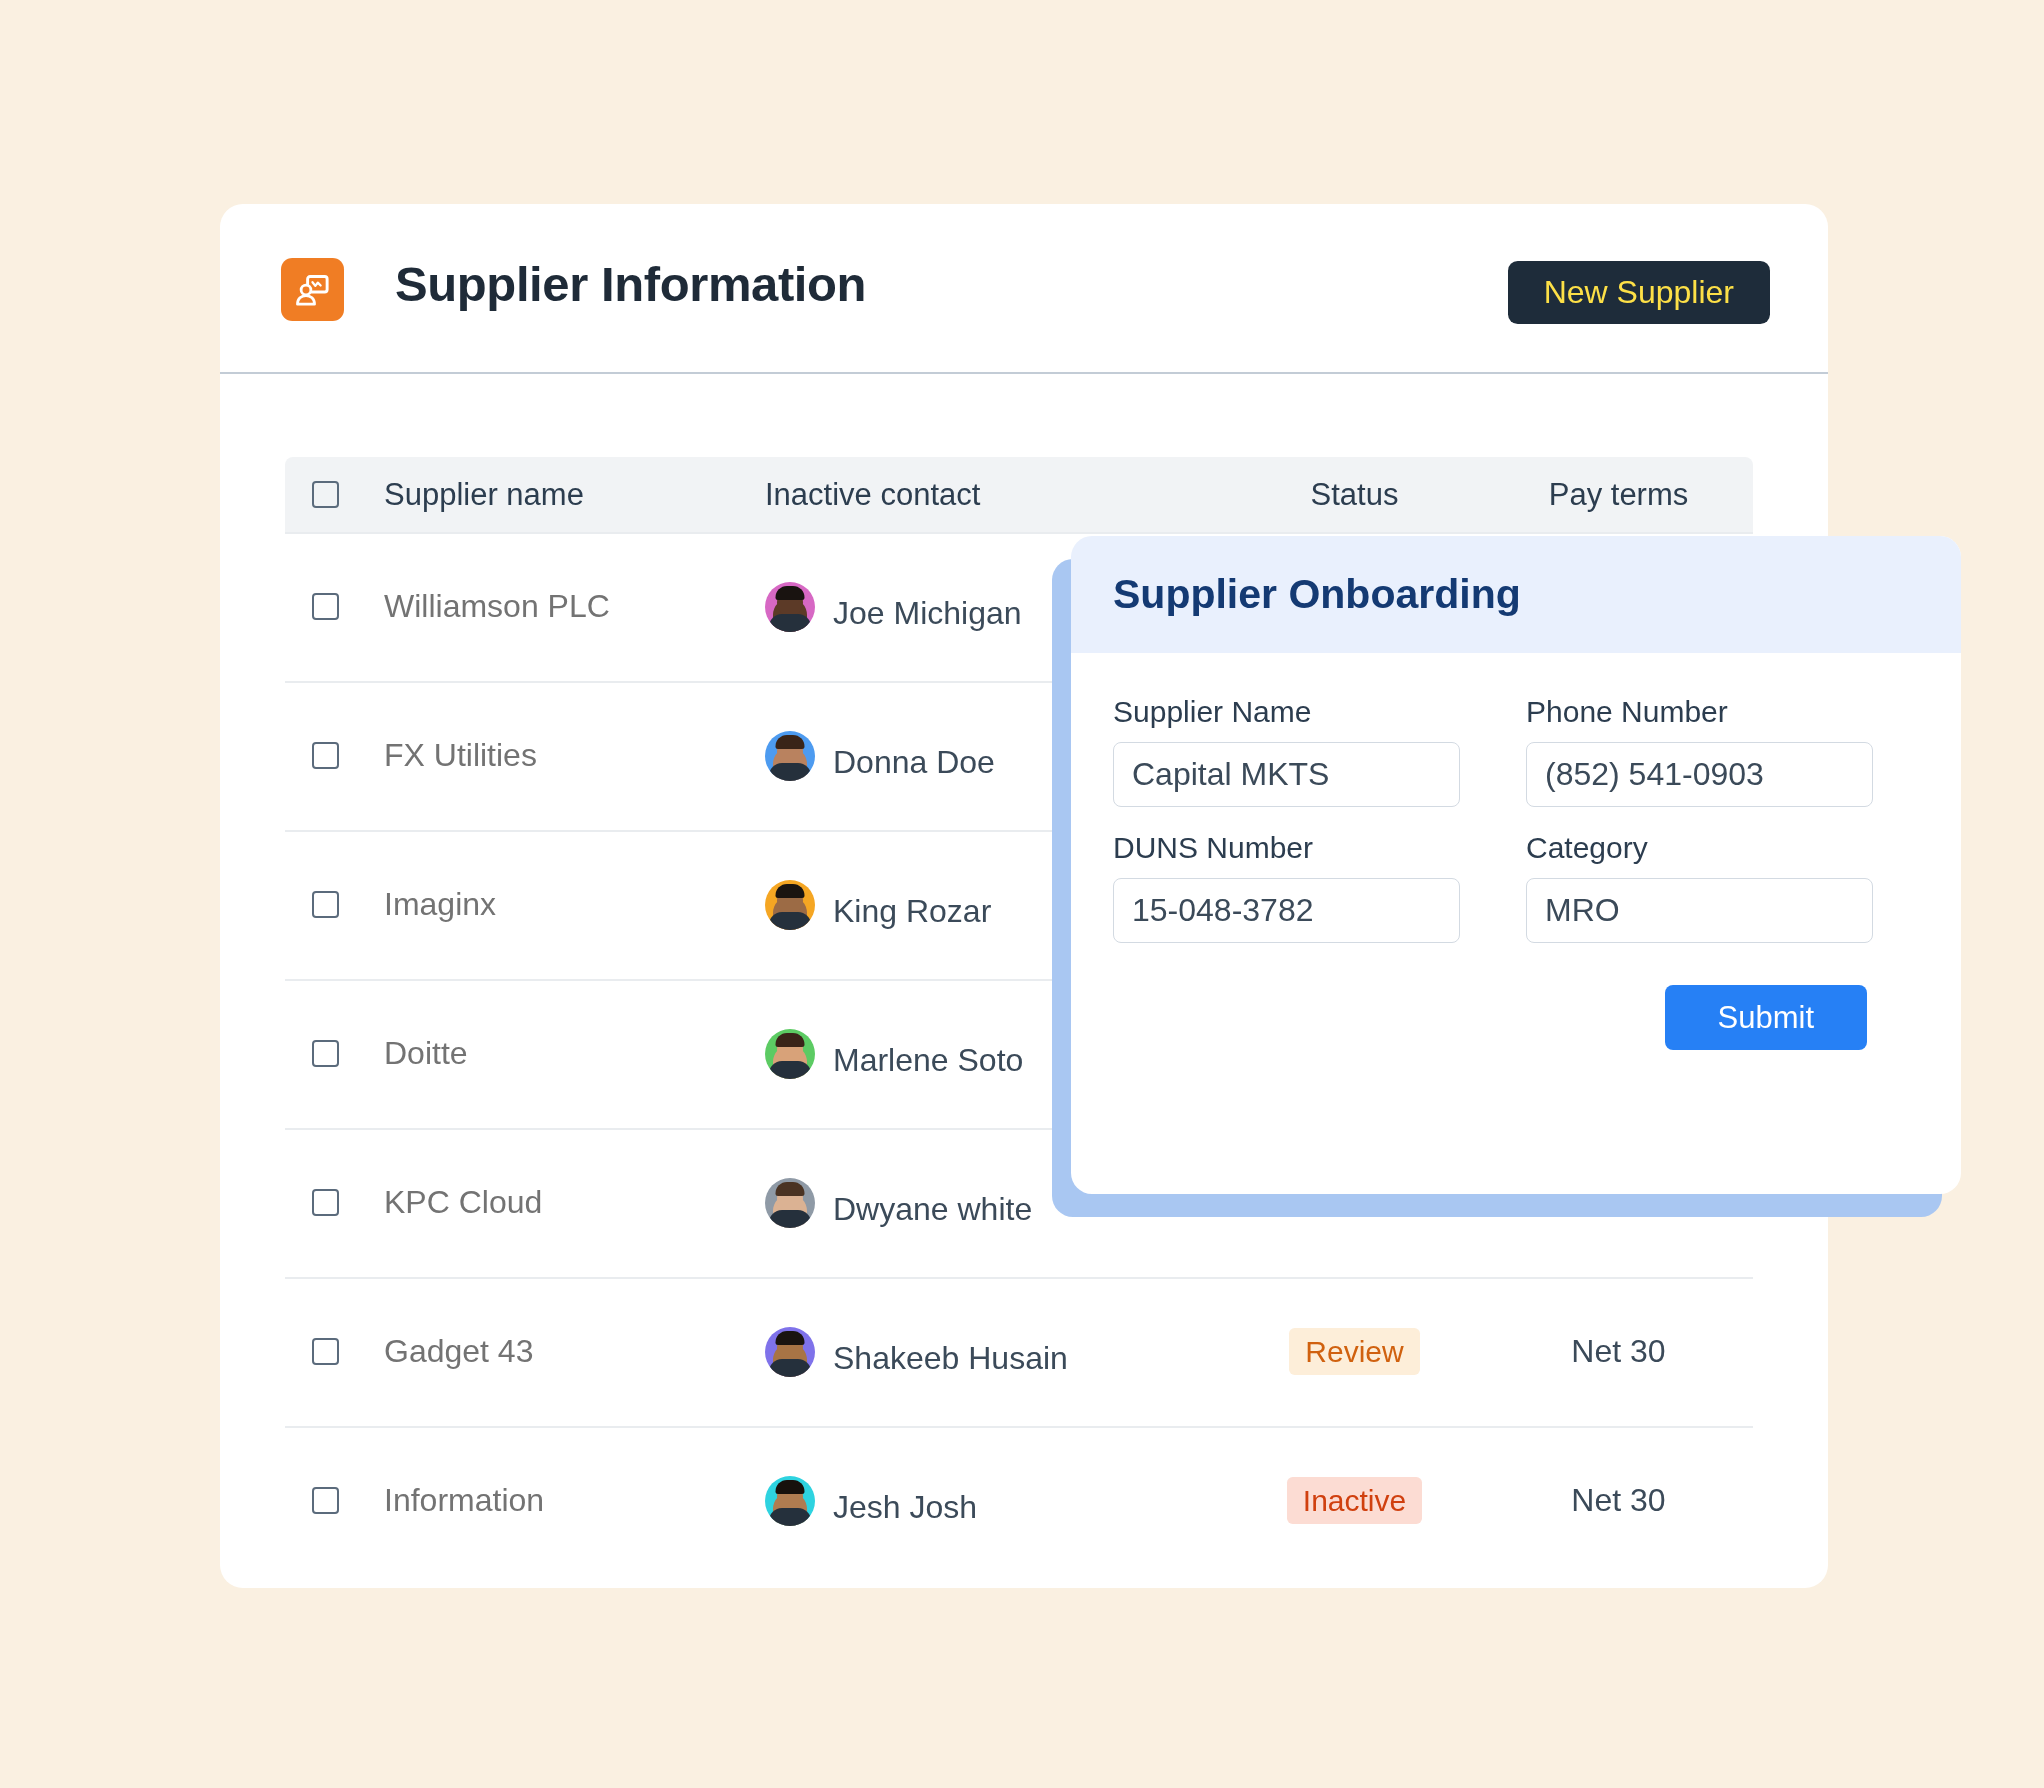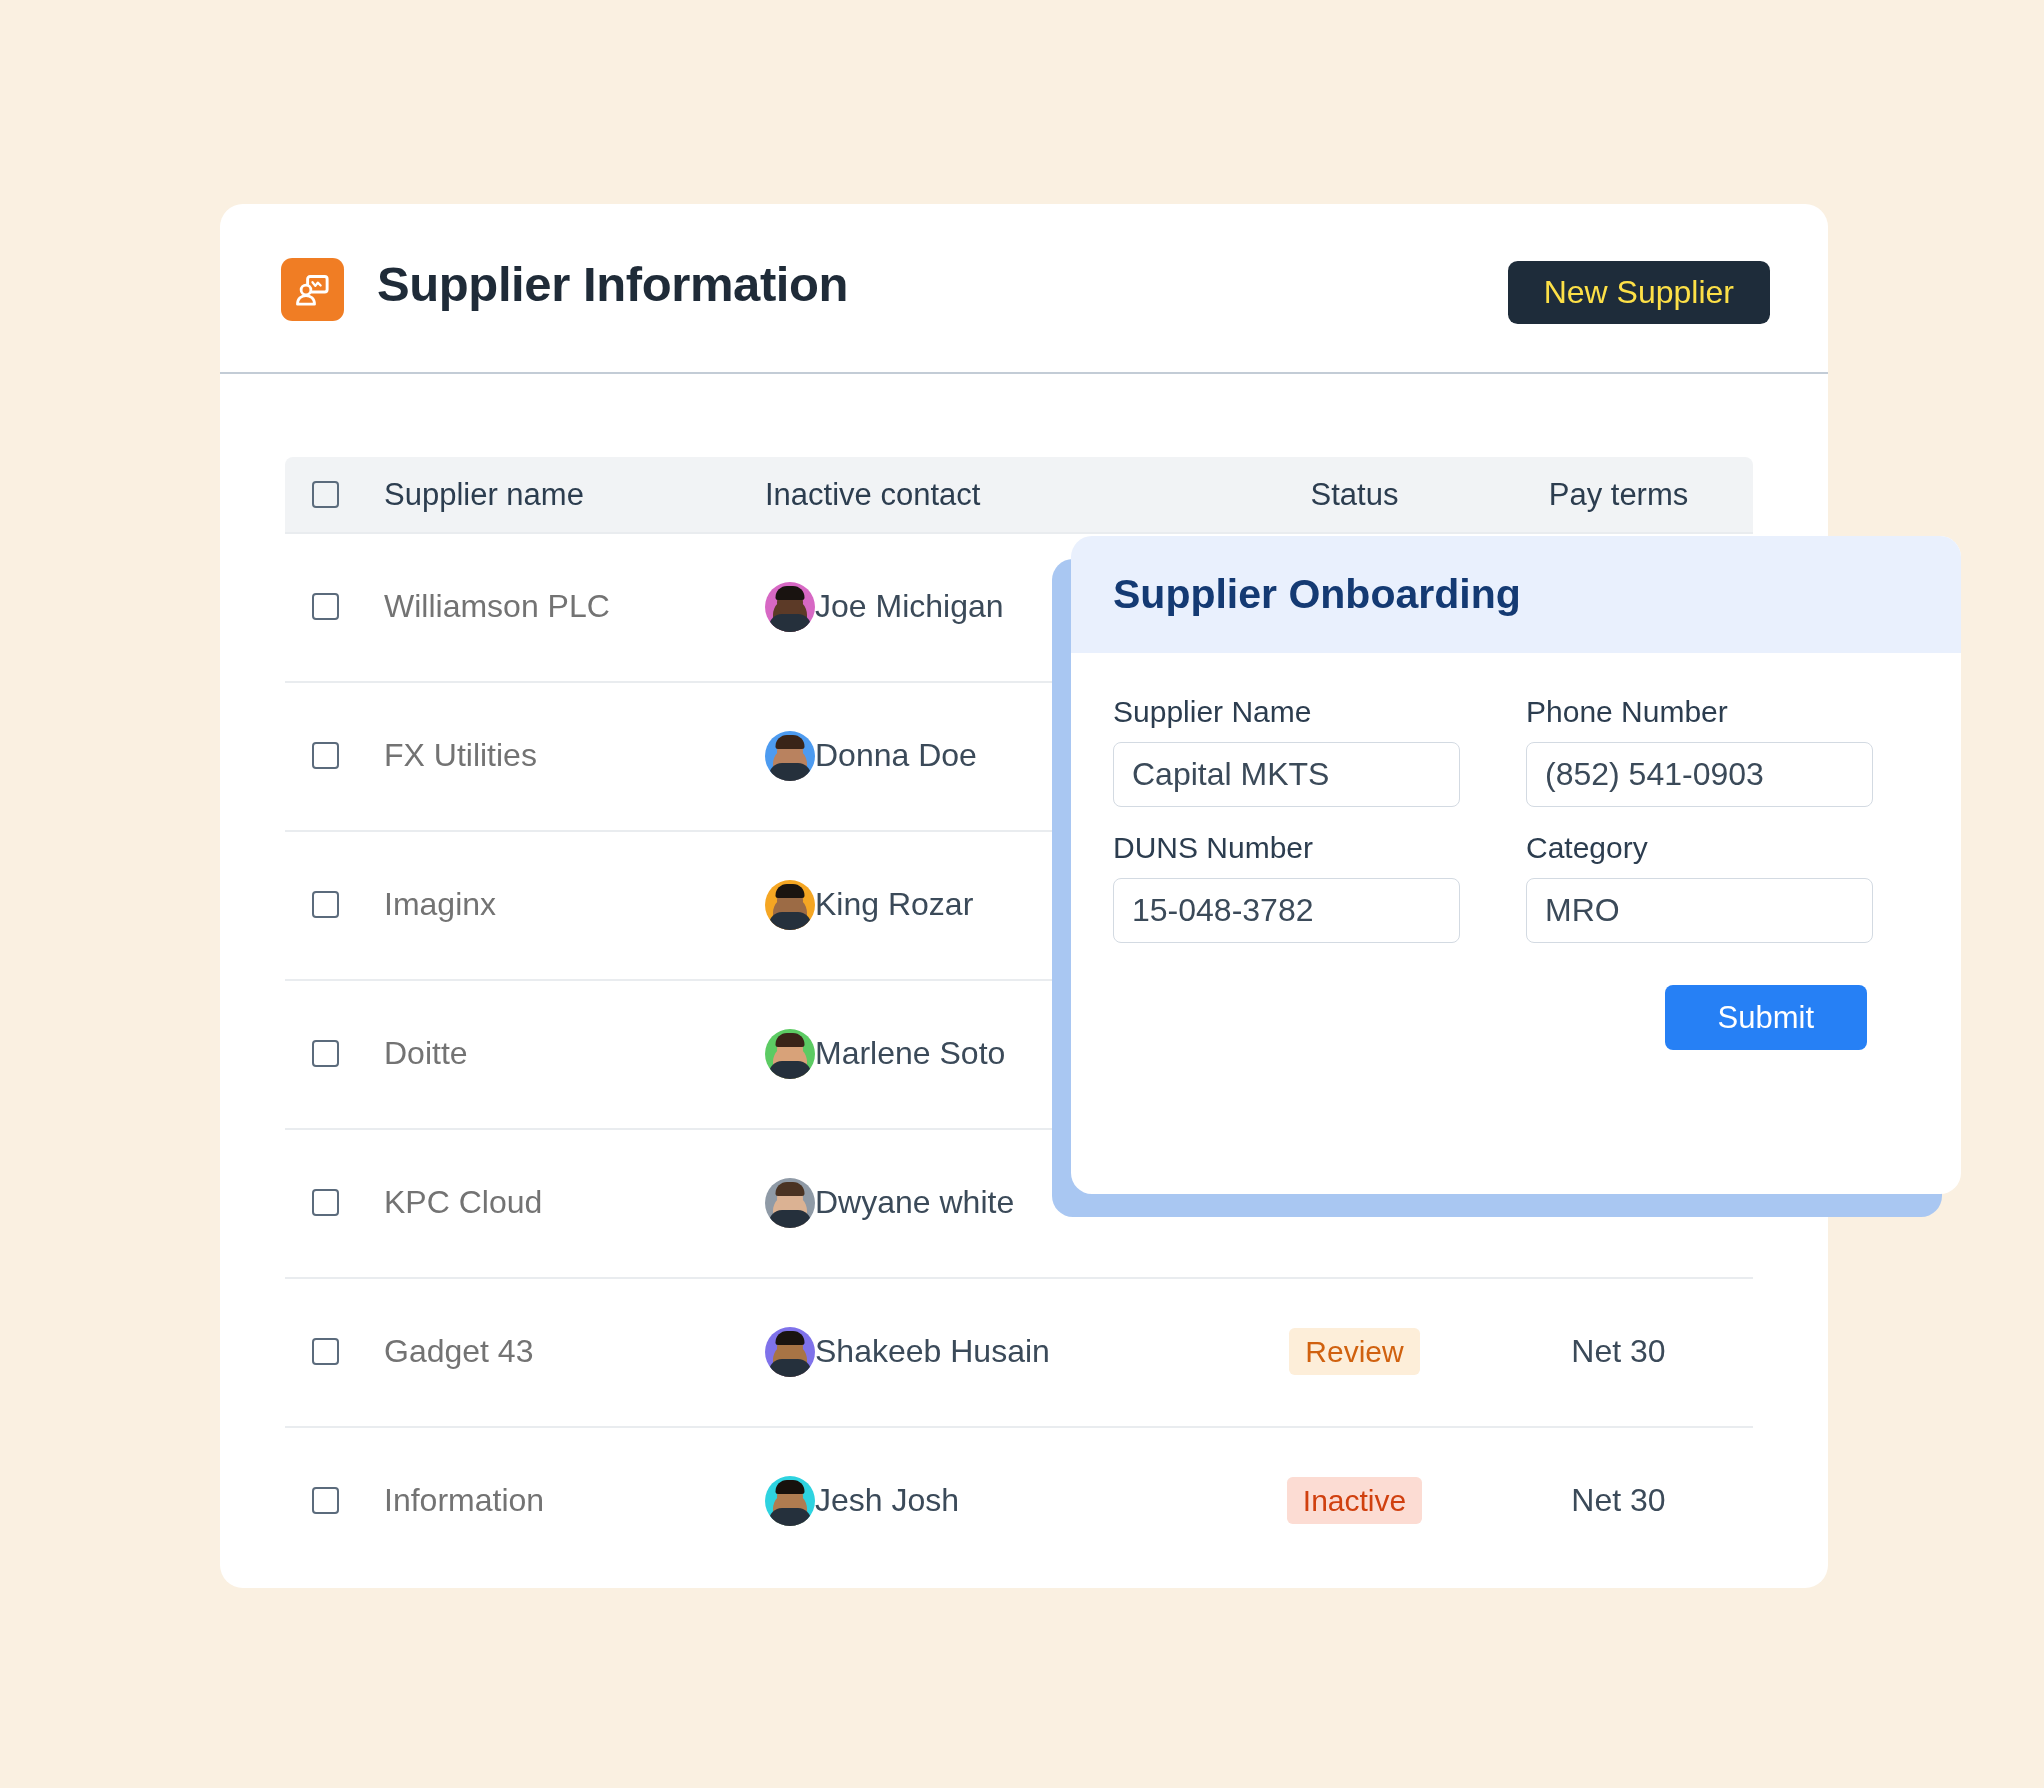--- a/index.html
+++ b/index.html
@@ -58,21 +58,21 @@
     background: #f07d24;
     border-radius: 11.3px;
     display: flex;
     align-items: center;
     justify-content: center;
   }
   #app-icon svg { display: block; }
 
   #page-title {
     position: absolute;
-    left: 157px;
+    left: 175px;
     top: 52px;
     font-size: 49px;
     font-weight: bold;
     color: #1f2b38;
     letter-spacing: -0.4px;
     white-space: nowrap;
   }
 
   #new-supplier-button {
     position: absolute;
@@ -145,21 +145,21 @@
     flex: none;
   }
 
   .supplier-name {
     font-size: 32px;
     color: #737373;
     padding-left: 18px;
     white-space: nowrap;
   }
 
-  .contact-wrap { padding-left: 18px; display: flex; align-items: center; }
+  .contact-wrap { padding-left: 18px; display: flex; align-items: flex-end; gap: 18px; }
 
   .avatar {
     width: 50px;
     height: 50px;
     border-radius: 50%;
     flex: none;
     position: relative;
     overflow: hidden;
   }
   .avatar .face {

